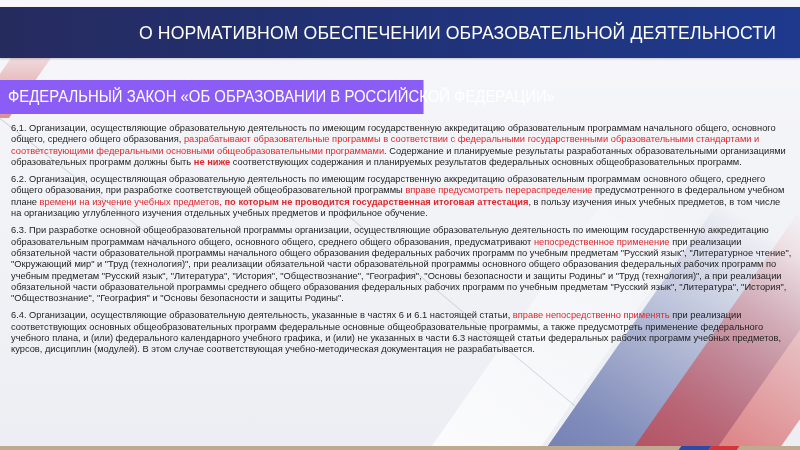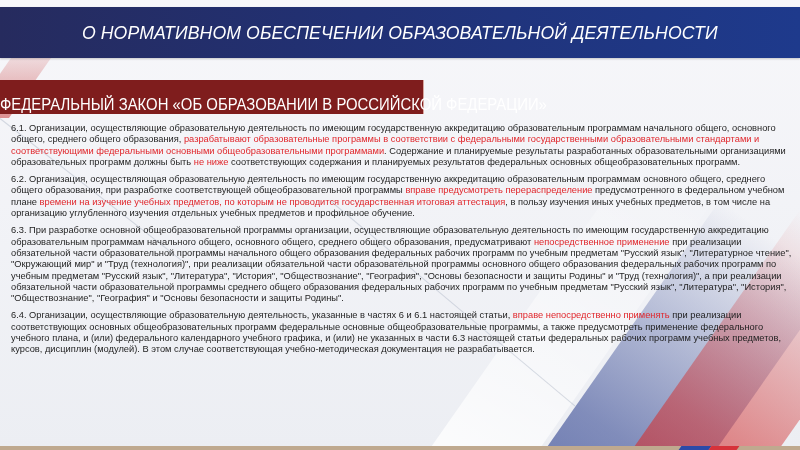--- a/index.html
+++ b/index.html
@@ -36,37 +36,36 @@
       transform: skewX(-35deg);
     }
     .diag-line {
       position: absolute; z-index: 0; height: 1px; background: rgba(150,160,180,0.35);
       transform-origin: left center;
     }
 
     .header {
       position: absolute; left: 0; top: 7px; width: 800px; height: 51px;
       background: linear-gradient(90deg, #262b5e 0%, #213175 45%, #1e3a8c 100%);
-      display: flex; align-items: center; justify-content: center;
+      display: flex; align-items: center; justify-content: flex-end;
       z-index: 2;
       box-shadow: 0 1px 2px rgba(0,0,0,0.2);
-      font-style: italic;
     }
     .header-title {
       color: #ffffff; font-size: 19px; letter-spacing: 0.1px;
       font-family: "Liberation Sans", sans-serif;
       transform: scaleX(0.93);
       white-space: nowrap;
     }
 
     .law-banner {
       position: absolute; left: 0; top: 80px; width: 424px; height: 34px;
-      background: #7f1d1d;
-      display: flex; align-items: flex-end;
-      padding-left: 0;
+      background: #8b5cf6;
+      display: flex; align-items: center;
+      padding-left: 8px;
       z-index: 2;
       border-right: 1px solid #d9a79f;
     }
     .law-title {
       color: #ffffff; font-size: 16px; white-space: nowrap;
       transform: scaleX(0.93); transform-origin: left center;
       margin-left: 0;
     }
 
     .content {
@@ -76,21 +75,21 @@
     }
     .article-title {
       font-weight: bold; font-size: 12px; margin-bottom: 5px;
       color: #111;
     }
     .para {
       font-size: 9.3px; line-height: 11.3px; margin-bottom: 6px;
       color: #1e1e1e;
     }
     .hl { color: #e0262b; }
-    .hlb { color: #e0262b; font-weight: normal; }
+    .hlb { color: #e0262b; font-weight: bold; }
 
     .footer {
       position: absolute; left: 0; bottom: 0; width: 800px; height: 4px;
       background: #bfa98f; z-index: 3;
     }
     .footer-flag {
       position: absolute; bottom: 0; height: 4px; z-index: 4;
     }
   </style>
 </head>

